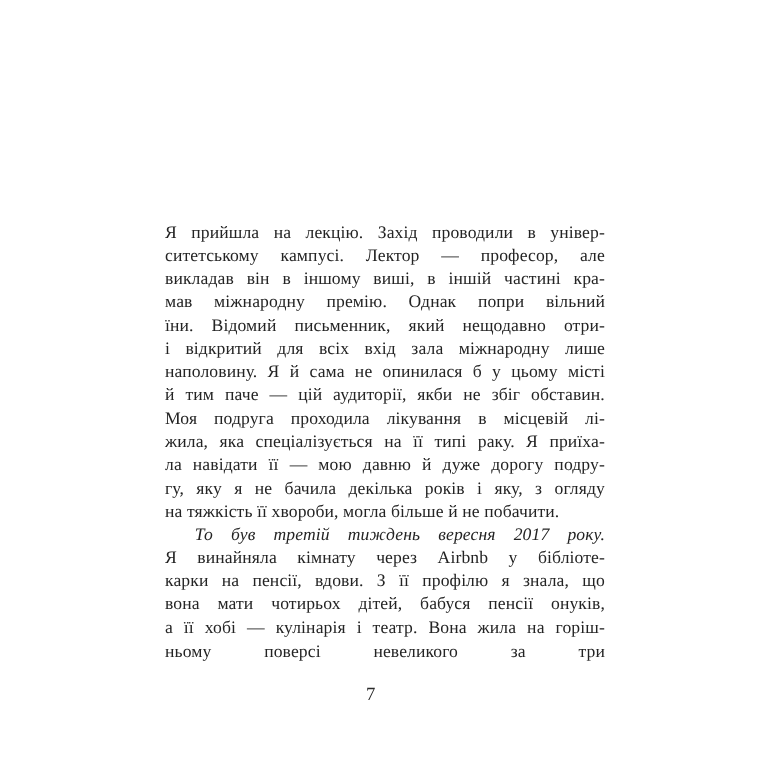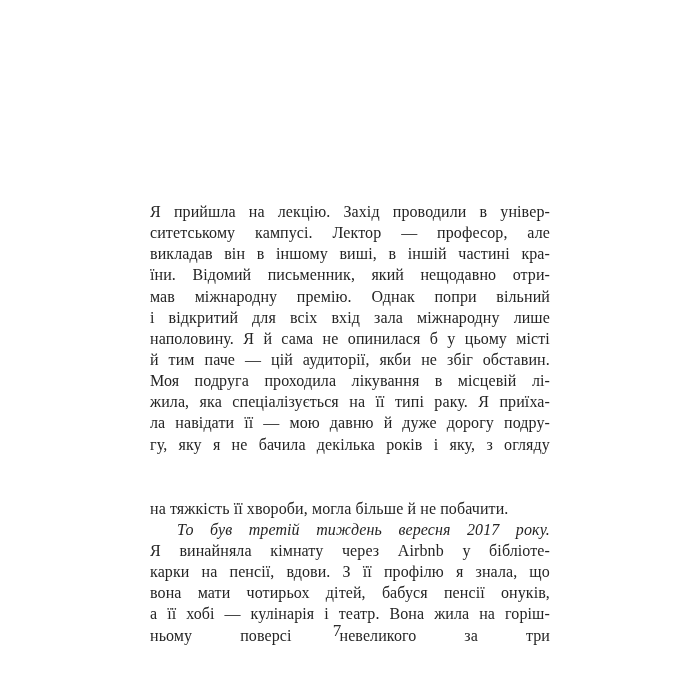--- a/index.html
+++ b/index.html
@@ -37,21 +37,20 @@
   .line.justified {
     display: flex;
     justify-content: space-between;
   }
   .line.justified span {
     display: inline-block;
   }
   
   .line.plain {
     text-align: left;
-    margin-top: 43px;
   }
   .line.indented {
     margin-left: 27px;
     font-style: italic;
   }
   .folio {
     position: absolute;
     left: 137px;
     top: 620px;
     width: 400px;
@@ -90,34 +89,34 @@
           <span>він</span>
           <span>в</span>
           <span>іншому</span>
           <span>виші,</span>
           <span>в</span>
           <span>іншій</span>
           <span>частині</span>
           <span>кра-</span>
         </div>
         <div class="line justified">
+          <span>мав</span>
+          <span>міжнародну</span>
+          <span>премію.</span>
+          <span>Однак</span>
+          <span>попри</span>
+          <span>вільний</span>
+        </div>
+        <div class="line justified">
           <span>їни.</span>
           <span>Відомий</span>
           <span>письменник,</span>
           <span>який</span>
           <span>нещодавно</span>
           <span>отри-</span>
-        </div>
-        <div class="line justified">
-          <span>мав</span>
-          <span>міжнародну</span>
-          <span>премію.</span>
-          <span>Однак</span>
-          <span>попри</span>
-          <span>вільний</span>
         </div>
         <div class="line justified">
           <span>і</span>
           <span>відкритий</span>
           <span>для</span>
           <span>всіх</span>
           <span>вхід</span>
           <span>зала</span>
           <span>міжнародну</span>
           <span>лише</span>

